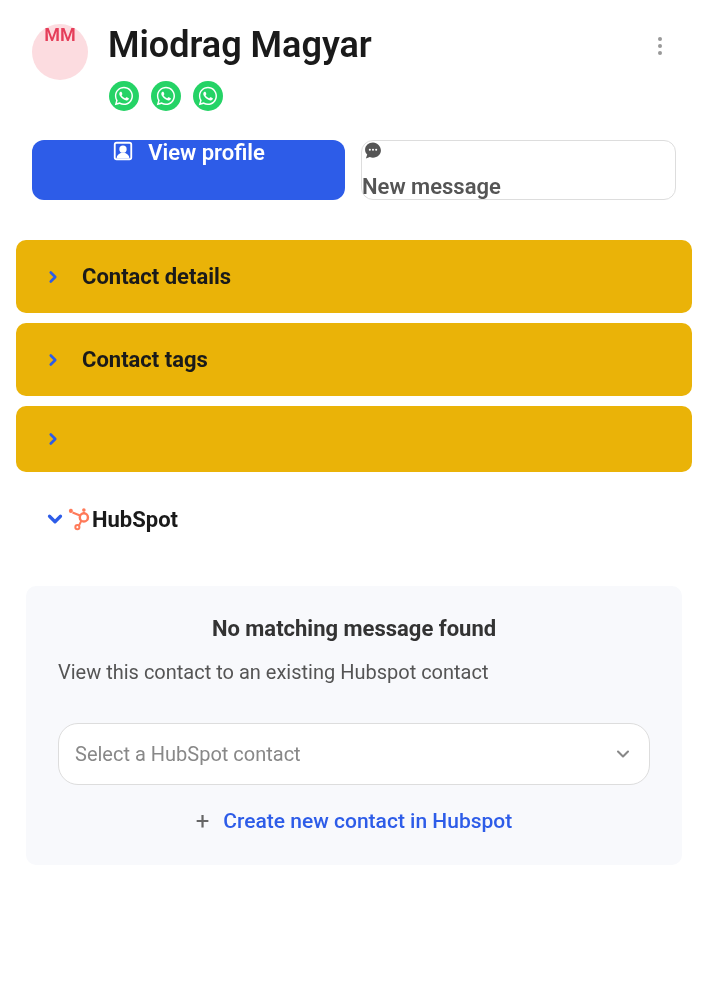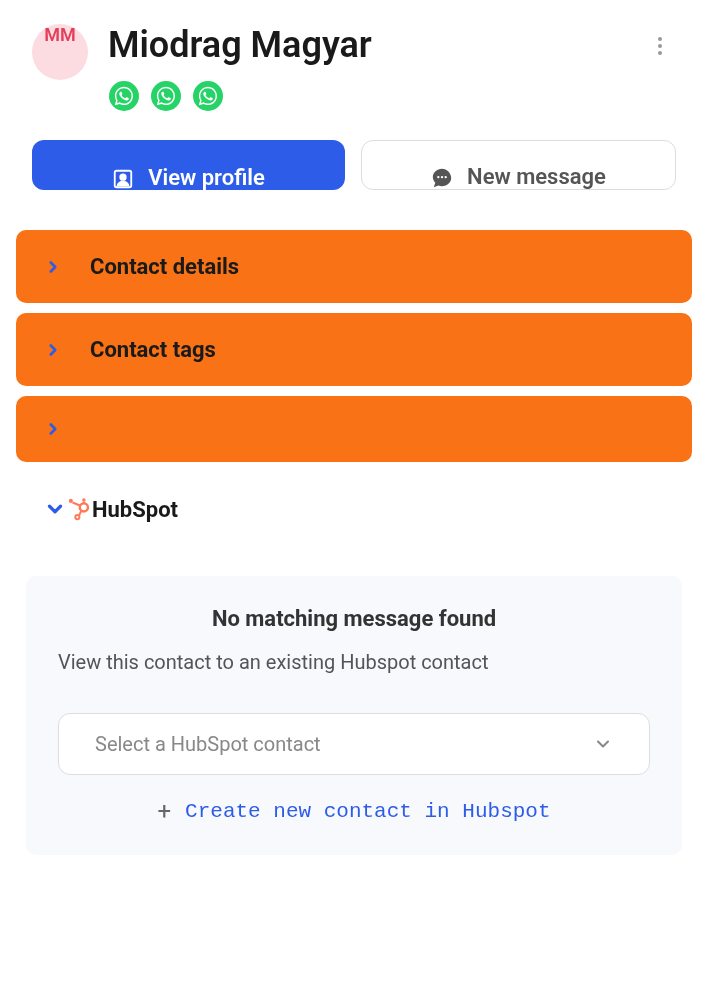--- a/index.html
+++ b/index.html
@@ -73,48 +73,49 @@
       border-radius: 50%;
     }
     .button-row {
       display: flex;
       gap: 16px;
       margin-bottom: 40px;
       padding: 0 16px;
     }
     .btn {
       flex: 1;
-      height: 50px;
+      height: 60px;
       border-radius: 12px;
       display: flex;
-      align-items: flex-end;
+      align-items: flex-start;
       justify-content: center;
       gap: 14px;
       font-size: 22px;
       font-weight: 600;
       cursor: pointer;
       border: none;
     }
     .btn-primary {
       background: #2d5ce8;
       color: #fff;
     }
     .btn-secondary {
       background: #fff;
       color: #555;
       border: 1px solid #ddd;
+      flex-direction: column;
     }
     .accordion-section {
-      background: #f97316;
+      background: #eab308;
       border-radius: 10px;
       padding: 24px 28px;
       margin-bottom: 10px;
       display: flex;
       align-items: center;
-      gap: 28px;
+      gap: 20px;
       cursor: pointer;
     }
     .accordion-open {
       padding: 24px 28px;
       display: flex;
       align-items: center;
       cursor: pointer;
     }
     .chevron-right {
       color: #2d5ce8;
@@ -153,22 +154,22 @@
     }
     .hubspot-description {
       font-size: 20px;
       color: #555;
       margin-bottom: 36px;
       line-height: 1.5;
     }
     .select-box {
       background: #fff;
       border: 1px solid #ddd;
-      border-radius: 12px;
-      padding: 18px 36px;
+      border-radius: 20px;
+      padding: 18px 16px;
       display: flex;
       align-items: center;
       justify-content: space-between;
       cursor: pointer;
       margin-bottom: 22px;
     }
     .select-placeholder {
       font-size: 20px;
       color: #888;
     }
@@ -186,21 +187,20 @@
     }
     .plus-icon {
       color: #666;
       font-size: 24px;
       font-weight: 400;
     }
     .create-link-text {
       color: #2d5ce8;
       font-size: 21px;
       font-weight: 500;
-      font-family: Liberation Mono, monospace;
     }
     .sections {
       margin-bottom: 30px;
       padding: 0 0;
     }
   </style>
 </head>
 <body>
 
 <div class="header">

